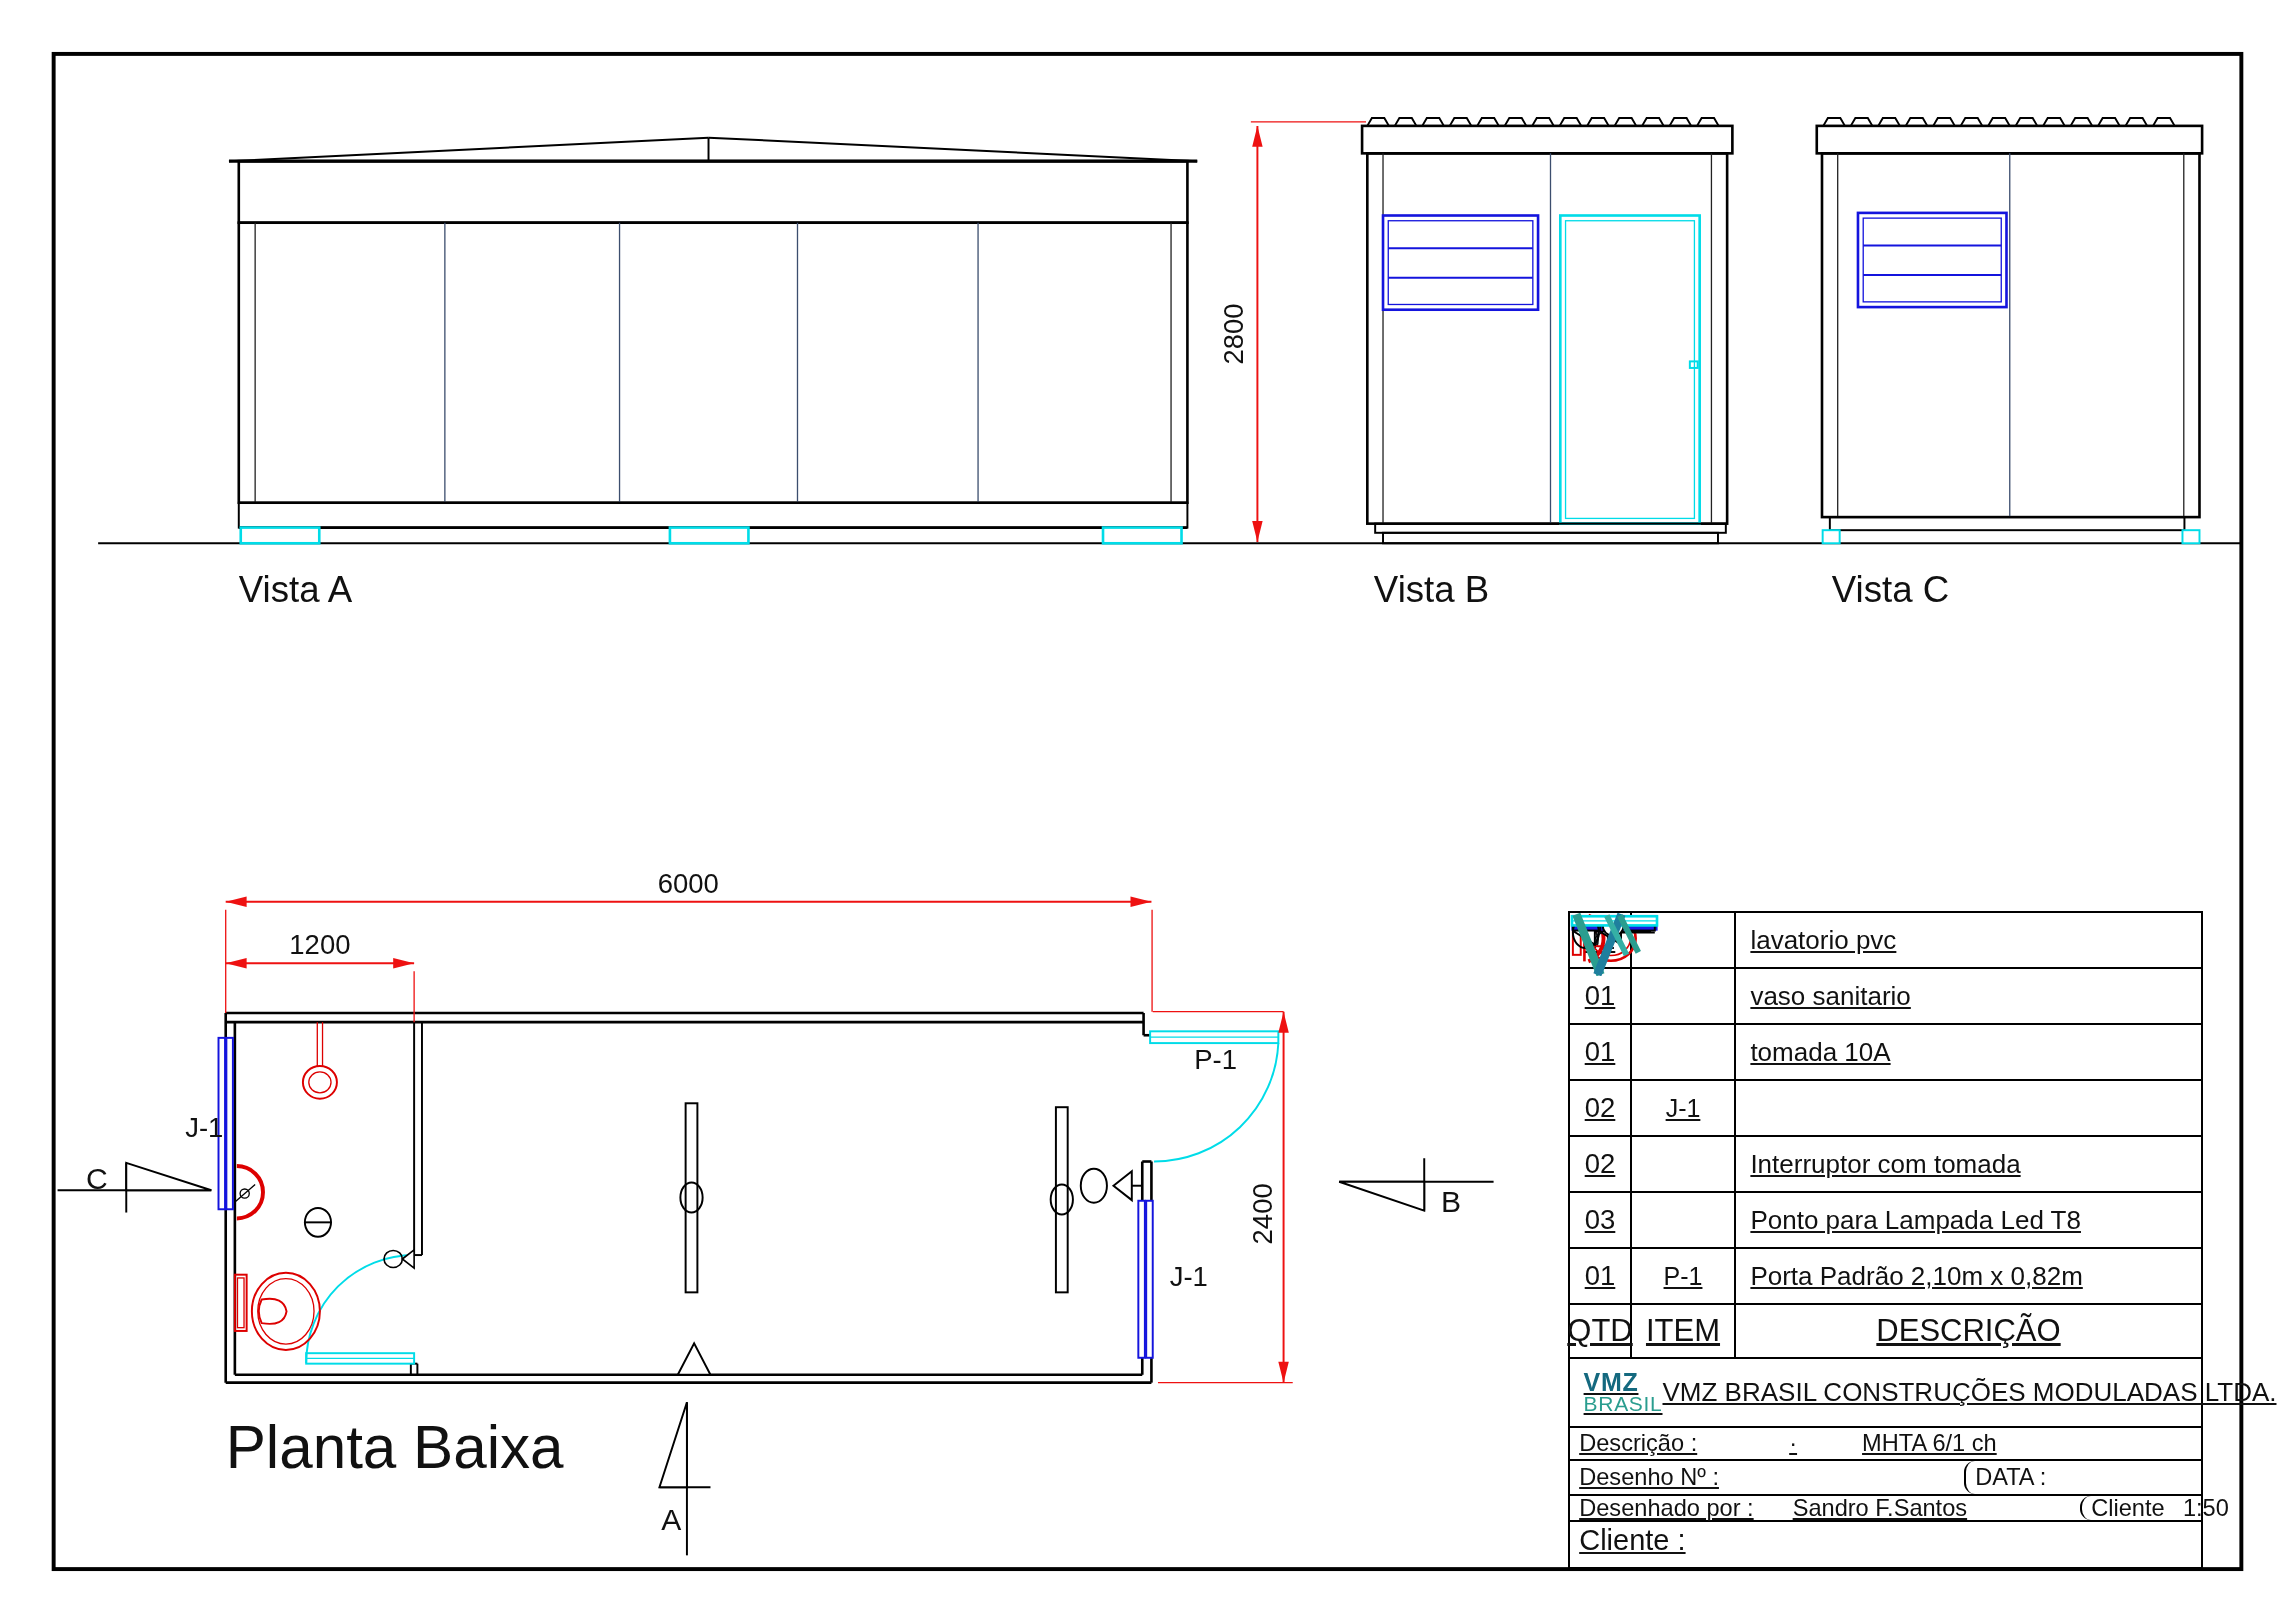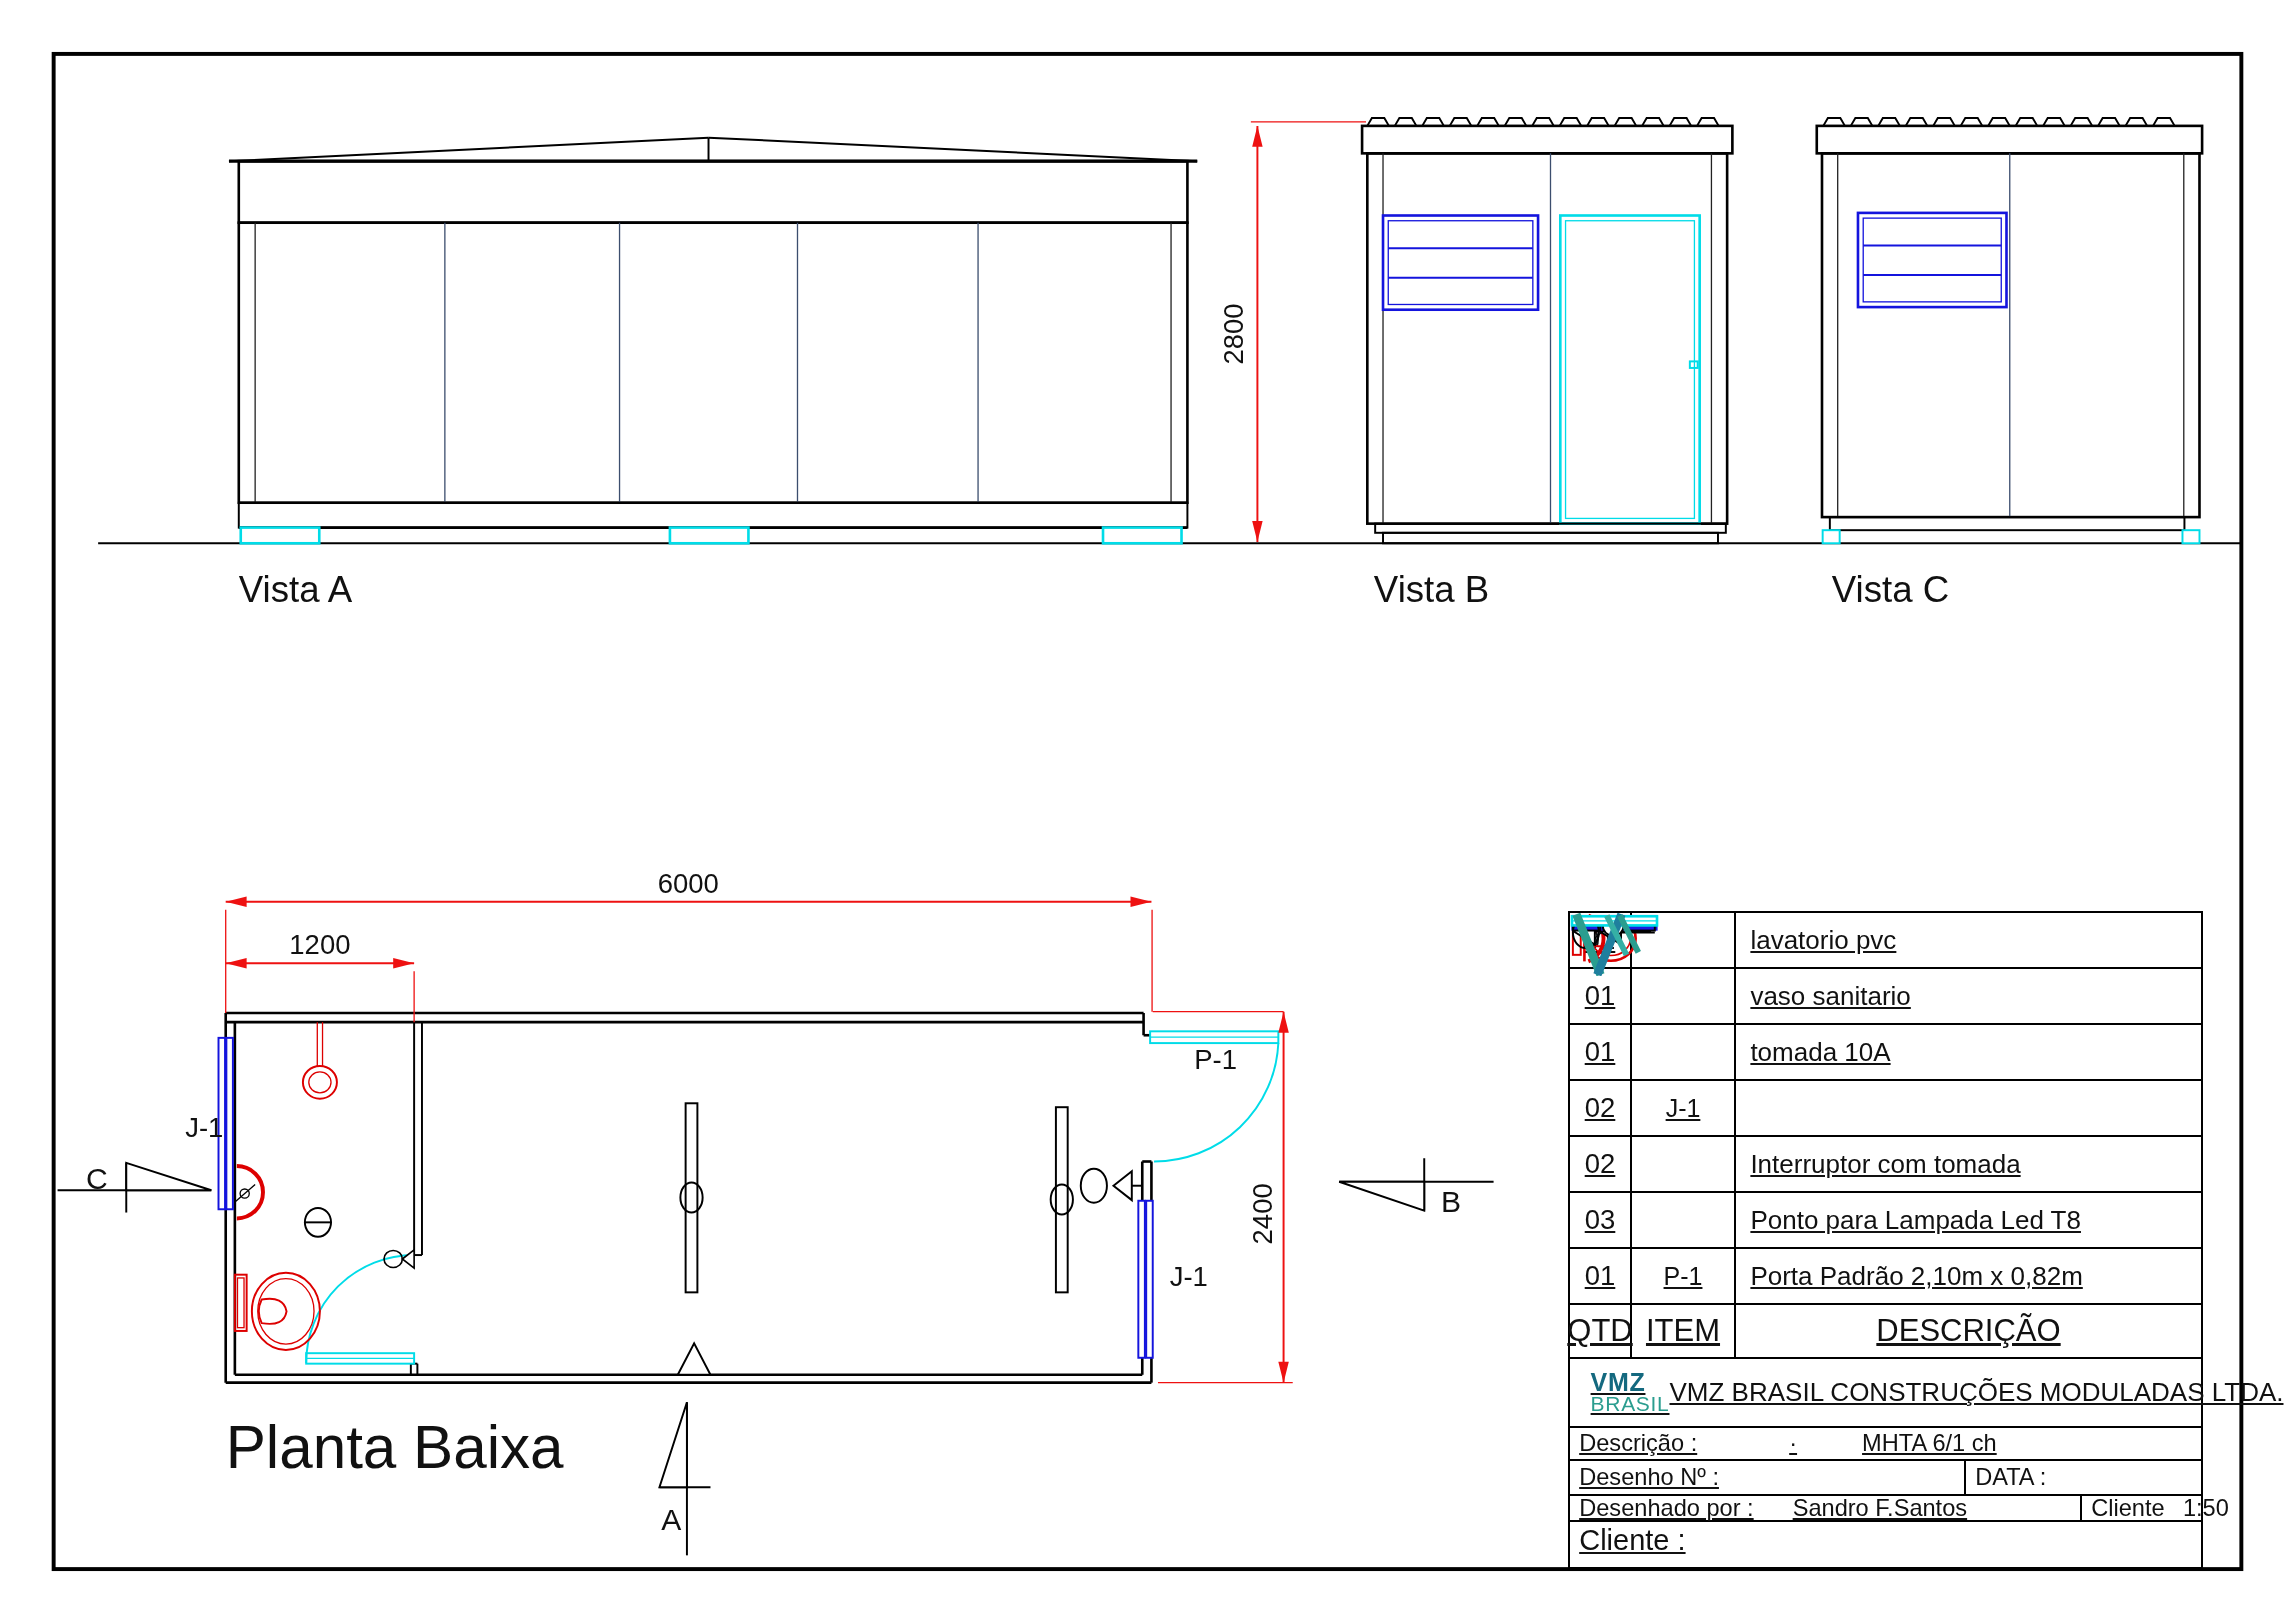--- a/index.html
+++ b/index.html
@@ -18,22 +18,22 @@
   .c-qty{width:62px;border-right:2.6px solid #000;font-size:27.5px;}
   .c-item{width:104px;border-right:2.6px solid #000;flex-direction:column;gap:1.3px;}
   .c-desc{flex:1;justify-content:flex-start;padding-left:14.4px;font-size:26px;white-space:nowrap;}
   .itemtag{font-size:25px;line-height:1;}
   .hdr .c-qty,.hdr .c-item,.hdr .c-desc{font-size:31px;}
   .hdr .c-desc{justify-content:center;padding-left:0;}
   .logorow{display:flex;align-items:center;border-bottom:2.6px solid #000;box-sizing:border-box;height:69px;}
   .companyname{flex:1;text-align:center;font-size:26px;white-space:nowrap;}
   .trow{position:relative;display:flex;align-items:center;border-bottom:2.6px solid #000;box-sizing:border-box;}
   .trow .lab{font-size:23.6px;padding-left:9.2px;white-space:nowrap;}
-  .splitcell{position:absolute;top:0;bottom:0;border-left:2.6px solid #000;display:flex;align-items:center;box-sizing:border-box;}
-  .logo-wrap{display:flex;align-items:center;padding-left:11px;width:164px;margin-left:7px;}
+  .splitcell{position:absolute;top:0;bottom:0;border-left:2.6px solid #000;display:flex;align-items:center;box-sizing:border-box;border-radius:11px;}
+  .logo-wrap{display:flex;align-items:center;padding-left:11px;width:164px;}
   .logo-text{display:flex;flex-direction:column;line-height:0.95;margin-left:2.6px;}
   .logo-vmz{font-size:25px;font-weight:bold;color:#14697f;letter-spacing:0.7px;}
   .logo-brasil{font-size:21px;color:#2a9d8f;letter-spacing:0.7px;}
 </style>
 </head>
 <body>
 
 <div class="sheet">
 
   <svg width="2295" height="1623" viewBox="0 0 3508 2480">

